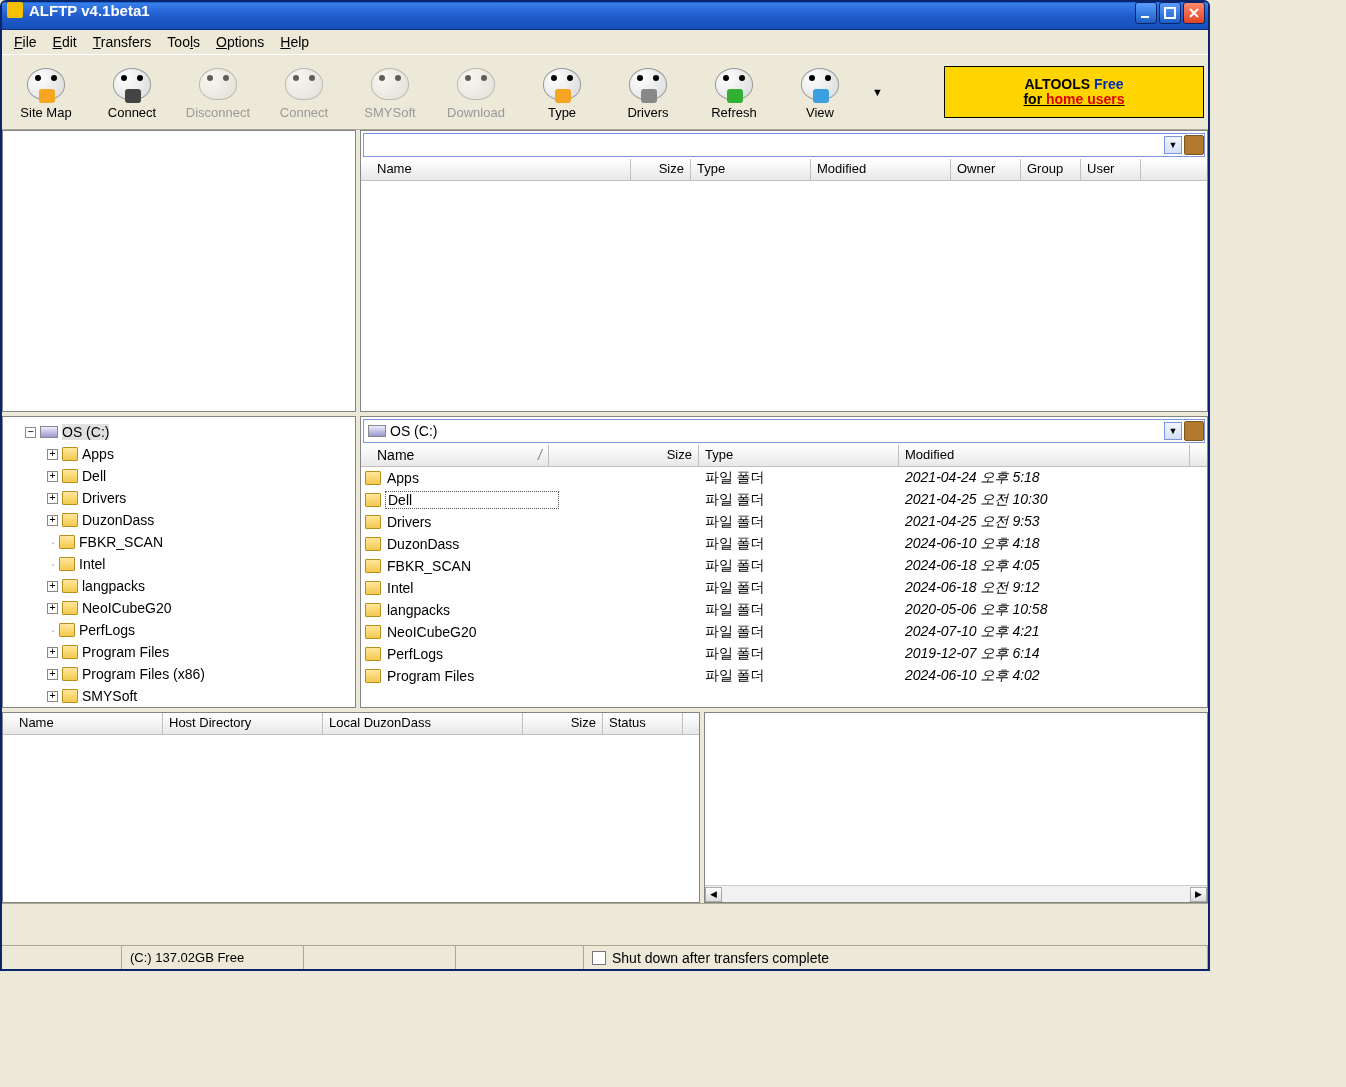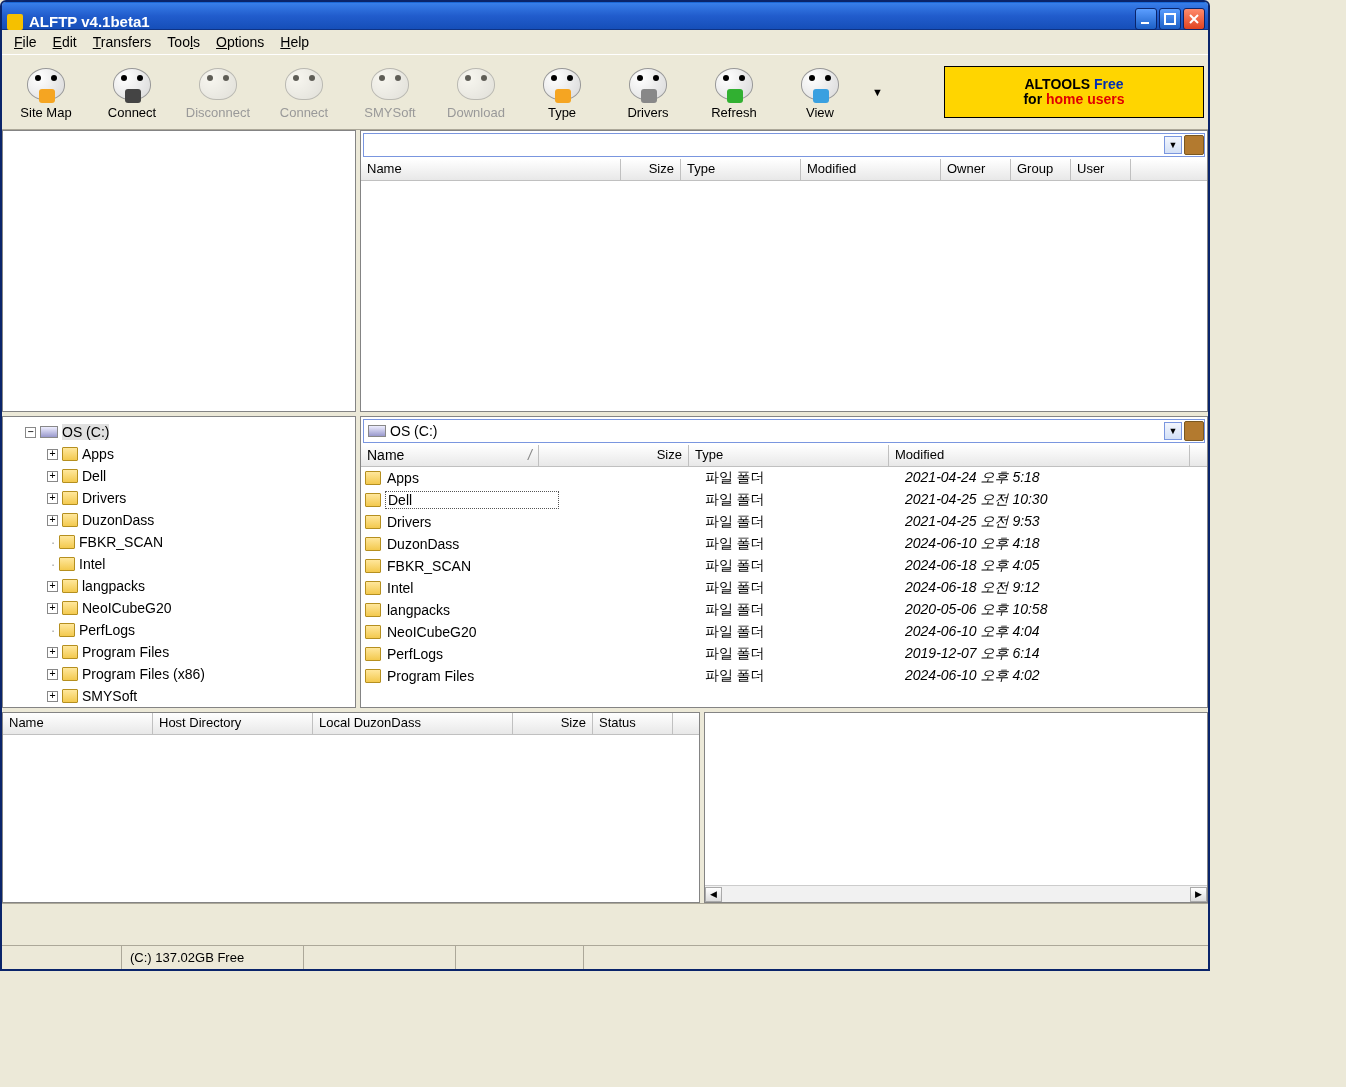--- a/index.html
+++ b/index.html
@@ -1,51 +1,51 @@
 <!DOCTYPE html>
 <html><head>
 <meta charset="utf-8">
 <style>
 * { margin: 0; padding: 0; box-sizing: border-box; font-family: "Tahoma", "Segoe UI", sans-serif; font-size: 14px; }
 body { background: #ece9d8; overflow: hidden; }
 .window { width: 1210px; height: 971px; border: 2px solid #0a246a; border-radius: 6px 6px 0 0; display: flex; flex-direction: column; background: #ece9d8; }
-.titlebar { height: 28px; background: linear-gradient(to bottom, #0a5bcc 0%, #377de8 5%, #215ccc 50%, #164fb9 95%, #0a246a 100%); display: flex; align-items: flex-end; padding: 0 3px; color: #fff; font-weight: bold; border-radius: 4px 4px 0 0; }
+.titlebar { height: 28px; background: linear-gradient(to bottom, #0a5bcc 0%, #377de8 5%, #215ccc 50%, #164fb9 95%, #0a246a 100%); display: flex; align-items: flex-start; padding: 0 3px; color: #fff; font-weight: bold; border-radius: 4px 4px 0 0; }
 .titlebar .ticon { width: 16px; height: 16px; background: #f5c000; margin-right: 6px; margin-left: 2px; border-radius: 2px; }
 .titlebar .title { flex: 1; font-size: 15px; }
 .titlebar .wbtn { width: 22px; height: 22px; margin-left: 2px; background: linear-gradient(to bottom, #5b9eff, #1b5fc6); border: 1px solid #0a246a; border-radius: 3px; display: flex; align-items: center; justify-content: center; cursor: pointer; }
 .titlebar .wbtn svg { width: 12px; height: 12px; }
 .titlebar .wbtn.close { background: linear-gradient(to bottom, #ff8b6c, #e04321); }
 .menubar { height: 24px; display: flex; align-items: center; padding: 0 4px; background: #ece9d8; }
 .menubar .mitem { padding: 2px 8px; cursor: default; }
 .menubar .mitem .u { text-decoration: underline; }
 .toolbar { height: 76px; display: flex; align-items: center; border-top: 1px solid #fff; border-bottom: 1px solid #aca899; padding: 2px 4px; background: #ece9d8; gap: 6px; }
 .tbtn { width: 80px; display: flex; flex-direction: column; align-items: center; gap: 2px; cursor: pointer; padding: 2px 0; }
 .tbtn .ticon2 { width: 42px; height: 38px; position: relative; }
 .tbtn .lbl { font-size: 13px; }
 .tbtn.dis .lbl { color: #999; }
 .egg { width: 38px; height: 32px; background: radial-gradient(circle at 30% 30%, #fff, #d8d8d8); border-radius: 50% 50% 45% 45%; position: absolute; left: 2px; top: 3px; border: 1px solid #999; }
 .egg::before, .egg::after { content: ''; position: absolute; width: 6px; height: 6px; background: #000; border-radius: 50%; top: 6px; }
 .egg::before { left: 7px; } .egg::after { right: 7px; }
 .egg .accent { position: absolute; width: 16px; height: 14px; bottom: -4px; left: 11px; border-radius: 3px; }
 .arrow-down { margin-left: 6px; cursor: pointer; font-size: 11px; }
 .banner { margin-left: auto; width: 260px; height: 52px; background: #ffd500; border: 1px solid #000; display: flex; flex-direction: column; align-items: center; justify-content: center; font-weight: bold; font-size: 18px; line-height: 1.1; }
 .banner .l1 .blue { color: #002db3; }
-.banner .l2 { color: #000; }
+.banner .l2 { color: #000; text-decoration: underline; }
 .banner .l2 .red { color: #e00000; }
 .mid { flex: 1; display: flex; flex-direction: column; }
 .row1 { height: 286px; display: flex; border-bottom: 4px solid #ece9d8; }
 .row2 { height: 296px; display: flex; border-bottom: 4px solid #ece9d8; }
 .pane { border: 1px solid #848484; background: #fff; overflow: hidden; position: relative; }
 .left-tree { width: 354px; margin-right: 4px; }
 .right-list { flex: 1; display: flex; flex-direction: column; }
 .pathbar { height: 24px; display: flex; align-items: center; border: 1px solid #7a96df; margin: 2px; background: #fff; }
 .pathbar .drop { width: 18px; height: 18px; margin-left: auto; border: 1px solid #7a96df; display: flex; align-items: center; justify-content: center; cursor: pointer; background: linear-gradient(#f3f6fd, #d3e0f6); font-size: 9px; }
 .pathbar .ficon { width: 20px; height: 20px; margin-left: 2px; background: #b37a2f; border: 1px solid #7a5820; border-radius: 2px; cursor: pointer; }
 .pathbar .drvicon { width: 18px; height: 12px; border: 1px solid #888; background: linear-gradient(#eef,#99c); margin: 0 4px; }
-.listhdr { height: 22px; display: flex; background: linear-gradient(#fff, #e8e8e8); border-bottom: 1px solid #c0c0c0; }
+.listhdr { height: 22px; display: flex; background: linear-gradient(#fff, #e8e8e8); border-bottom: 1px solid #c0c0c0; padding-left: 10px; }
 .listhdr .col { padding: 2px 6px; border-right: 1px solid #c0c0c0; font-size: 13px; cursor: pointer; overflow: hidden; white-space: nowrap; }
 .listbody { flex: 1; overflow-y: scroll; background: #fff; }
 .frow { display: flex; height: 22px; align-items: center; padding-left: 4px; }
 .frow .fic { width: 16px; height: 14px; background: linear-gradient(#ffe79c, #f3c94e); border: 1px solid #b58f1f; border-radius: 1px; margin-right: 4px; }
 .frow .fname { width: 174px; padding-left: 2px; }
 .frow.sel .fname { border: 1px dotted #555; }
 .frow .fsize { width: 140px; text-align: right; }
 .frow .ftype { width: 200px; padding-left: 6px; font-family: Liberation Serif, serif; }
 .frow .fmod { flex: 1; padding-left: 6px; font-style: italic; }
 .tree { padding: 4px; height: 100%; overflow-y: scroll; font-size: 14px; }
@@ -347,21 +347,21 @@
               <div class="fname">langpacks</div>
               <div class="fsize"></div>
               <div class="ftype">파일 폴더</div>
               <div class="fmod">2020-05-06 오후 10:58</div>
             </div>
             <div class="frow">
               <div class="fic"></div>
               <div class="fname">NeoICubeG20</div>
               <div class="fsize"></div>
               <div class="ftype">파일 폴더</div>
-              <div class="fmod">2024-06-10 오후 4:04</div>
+              <div class="fmod">2024-07-10 오후 4:21</div>
             </div>
             <div class="frow">
               <div class="fic"></div>
               <div class="fname">PerfLogs</div>
               <div class="fsize"></div>
               <div class="ftype">파일 폴더</div>
               <div class="fmod">2019-12-07 오후 6:14</div>
             </div>
             <div class="frow">
               <div class="fic"></div>
@@ -395,14 +395,18 @@
         </div>
       </div>
     </div>
   </div>
 
   <div class="statusbar">
     <div class="sec" style="width:120px"></div>
     <div class="sec" style="width:182px">(C:)  137.02GB Free</div>
     <div class="sec" style="width:152px"></div>
     <div class="sec" style="width:128px"></div>
+    <div class="sec" style="flex:1">
+      <div class="chk"></div>
+      <span>Shut down after transfers complete</span>
+    </div>
   </div>
 </div>
 
 </body></html>

